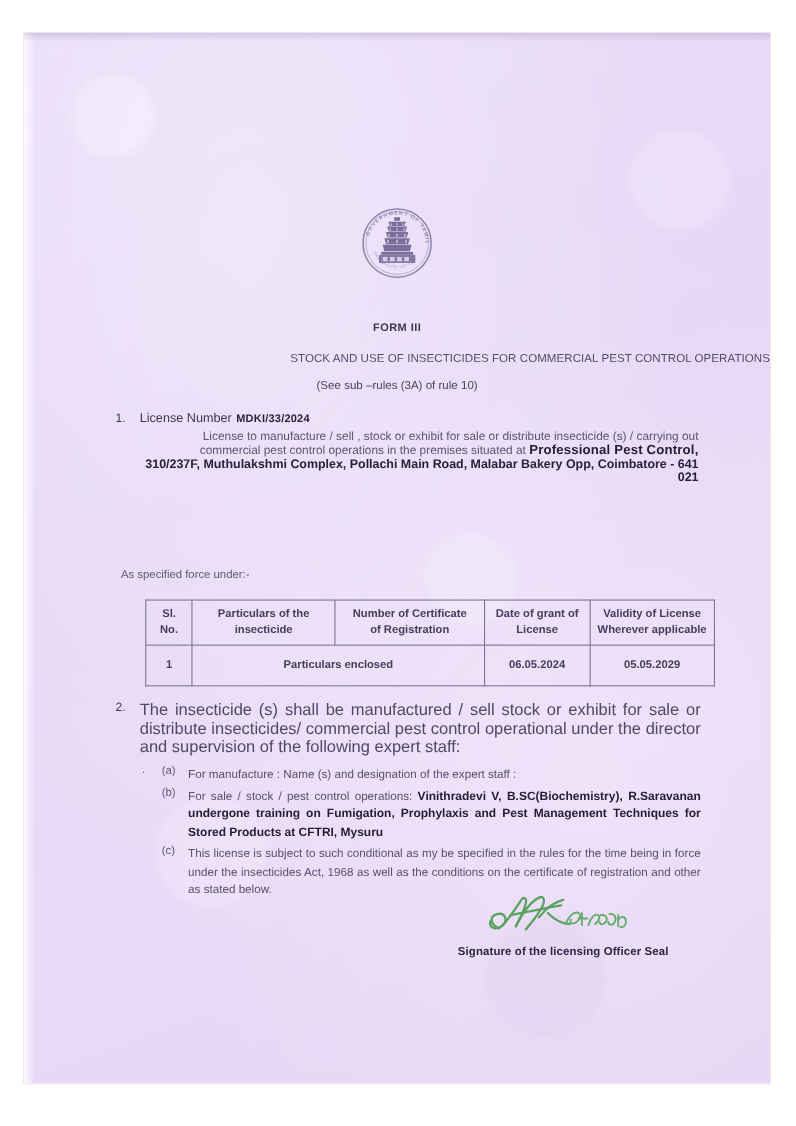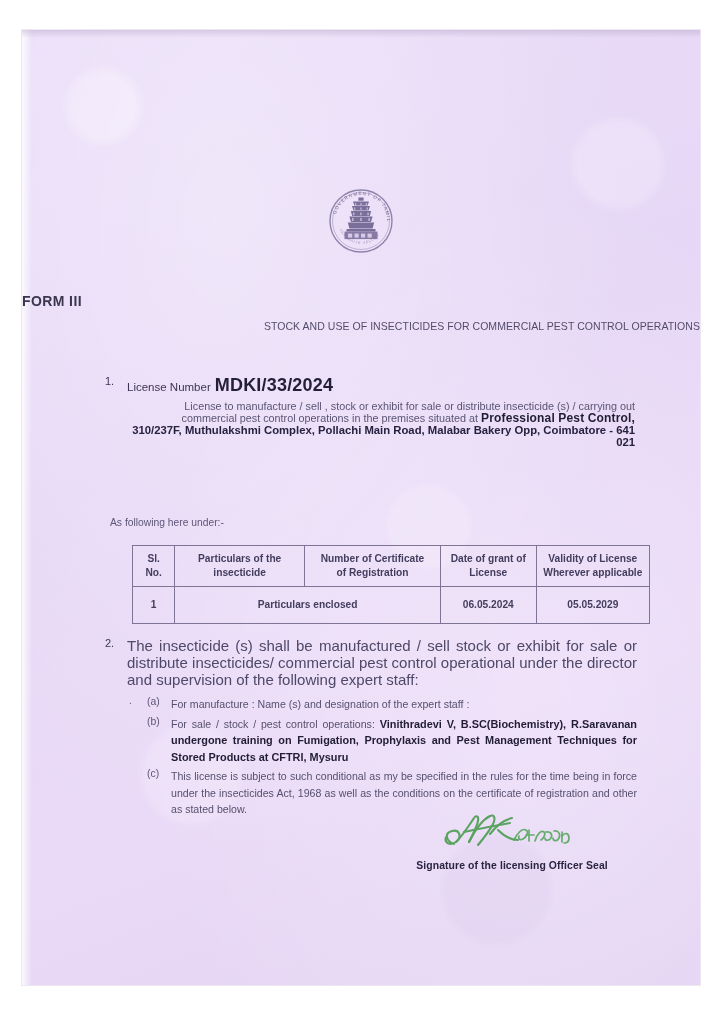--- a/index.html
+++ b/index.html
@@ -74,25 +74,25 @@
     width: 72px;
     height: 72px;
     position: relative;
     opacity: .88;
   }
   #emblem svg { display:block; }
   #form-title {
     position: absolute;
     left: 0; right: 0;
     top: 263px;
-    font-size: 14px;
+    font-size: 10px;
     font-weight: bold;
     letter-spacing: .4px;
     color: #3a3550;
-    text-align: left;
+    text-align: center;
   }
   #doc-subtitle {
     position: absolute;
     left: 0; right: 0;
     top: 290px;
     font-size: 10.5px;
     font-weight: normal;
     letter-spacing: .05px;
     color: #46405e;
     text-align: right;
@@ -127,21 +127,21 @@
     padding-top: 0px;
   }
   .clause-body { flex: 1 1 auto; }
   #license-line {
     font-size: 11.5px;
     color: #3c3656;
     margin-bottom: 4px;
   }
   #license-number {
     font-weight: bold;
-    font-size: 18px;
+    font-size: 10px;
     color: #241f38;
     margin-left: 4px;
     letter-spacing: .2px;
   }
   #license-para {
     font-size: 10.8px;
     line-height: 12px;
     color: #5a5474;
     text-align: right;
   }
@@ -339,38 +339,39 @@
           </text>
           <text font-family="Liberation Sans, sans-serif" font-size="3.6" fill="#6c6292" letter-spacing="0.8" opacity=".7">
             <textPath href="#arcBot" startOffset="12%">VAAYMAIYE VELLUM</textPath>
           </text>
         </svg>
       </div>
     </div>
 
     <div id="form-title">FORM III</div>
     <div id="doc-subtitle">STOCK AND USE OF INSECTICIDES FOR COMMERCIAL PEST CONTROL OPERATIONS</div>
+    <div id="rule-ref">(See sub –rules (3A) of rule 10)</div>
 
     <div id="clause1">
       <div class="clause-row">
         <div class="clause-num">1.</div>
         <div class="clause-body">
           <div id="license-line">
             <span>License Number</span><span id="license-number">MDKI/33/2024</span>
           </div>
           <div id="license-para">
             <span>License to manufacture / sell , stock or exhibit for sale or distribute insecticide (s) / carrying out commercial pest control  operations in the premises situated at</span>
             <span class="premise-name">Professional Pest Control,</span><br>
             <span class="premise-addr">310/237F, Muthulakshmi Complex, Pollachi Main Road, Malabar Bakery Opp, Coimbatore -  641 021</span>
           </div>
         </div>
       </div>
     </div>
 
-    <div id="as-specified">As following here under:-</div>
+    <div id="as-specified">As specified force under:-</div>
 
     <table id="license-table">
       <thead>
         <tr>
           <td class="col-sl">
             <span>Sl.</span><br>
             <span>No.</span>
           </td>
           <td class="col-part">
             <span>Particulars of the</span><br>

